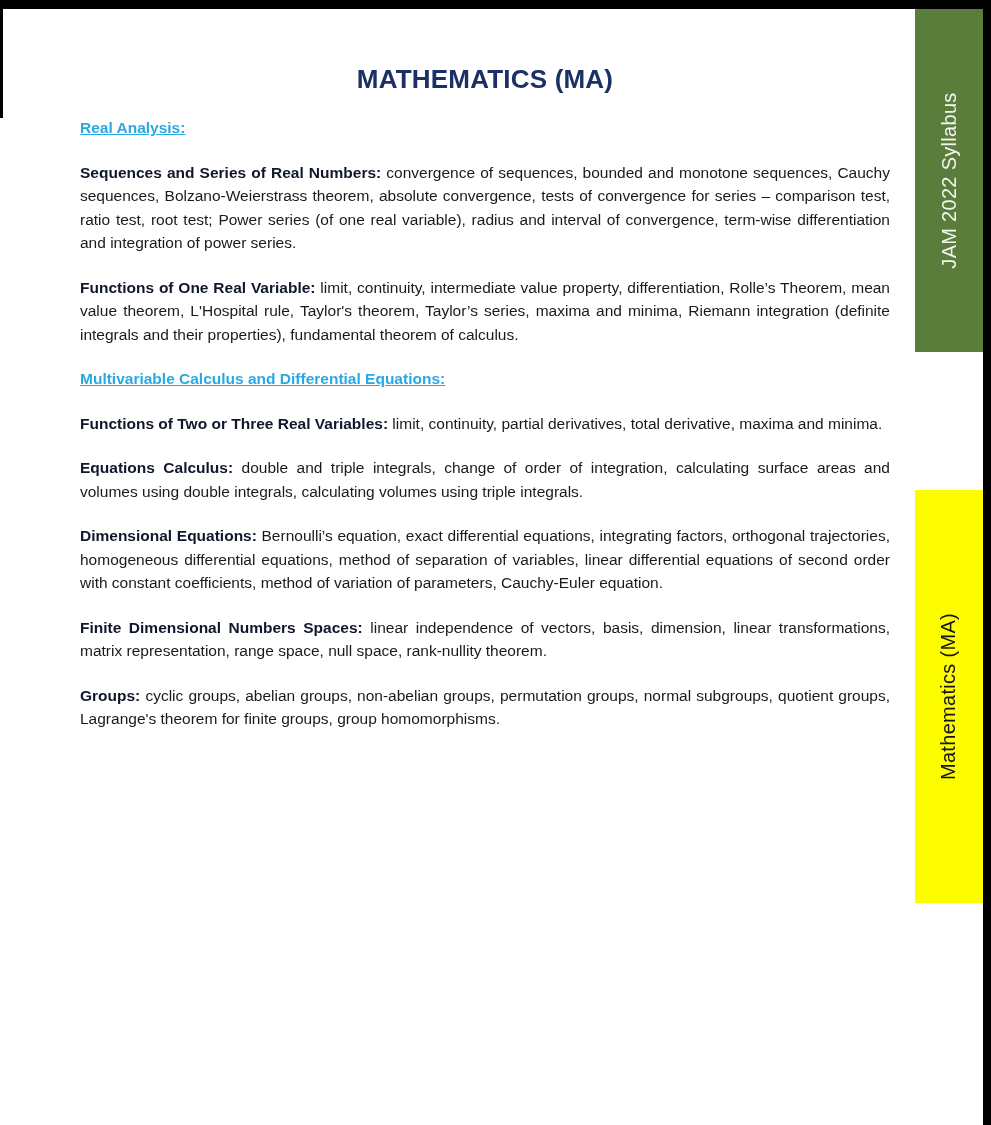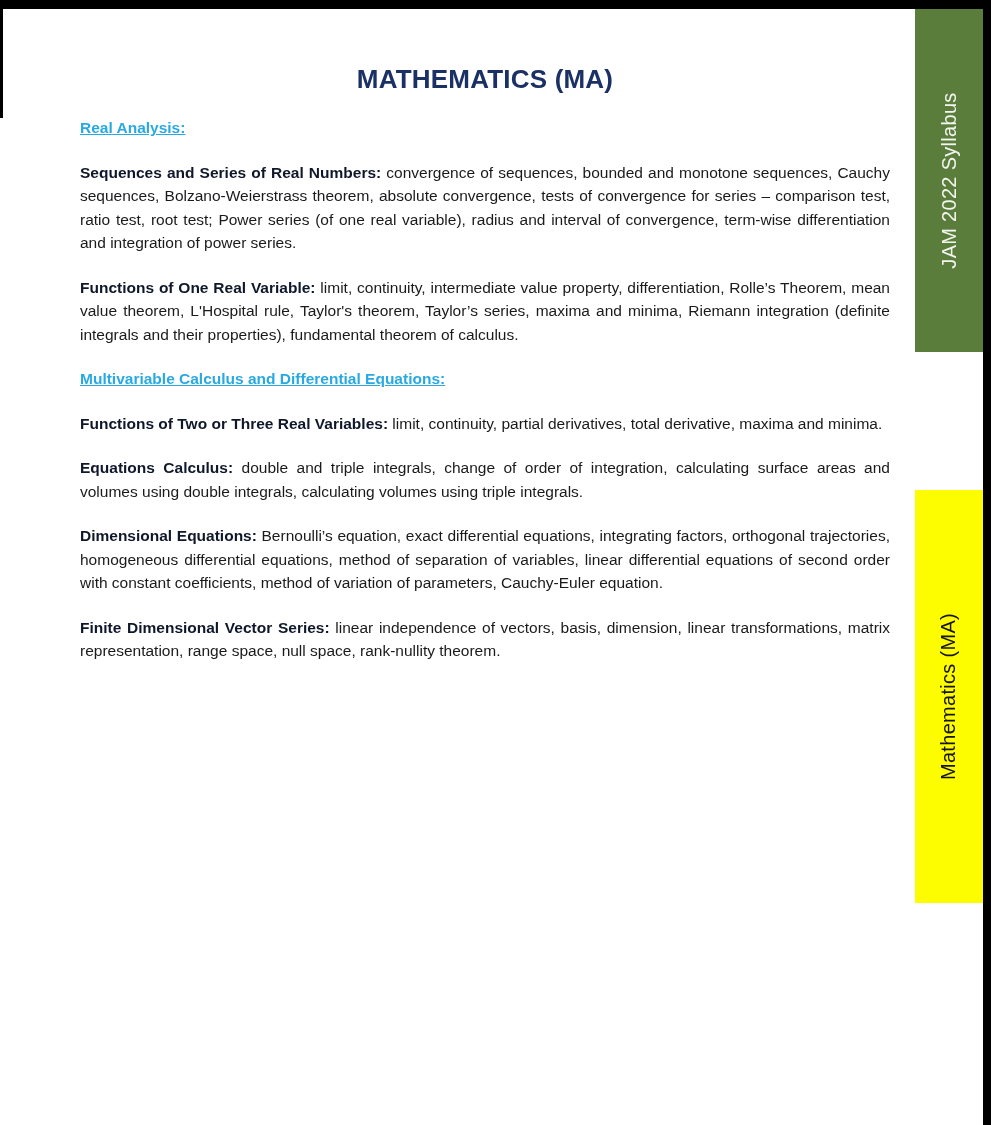--- a/index.html
+++ b/index.html
@@ -87,17 +87,18 @@
     <div class="section-heading"><span>Multivariable Calculus and Differential Equations:</span></div>
 
     <p class="para"><b>Functions of Two or Three Real Variables: </b><span>limit, continuity, partial derivatives, total derivative, maxima and minima.</span></p>
 
     <p class="para"><b>Equations Calculus: </b><span>double and triple integrals, change of order of integration, calculating surface areas and volumes using double integrals, calculating volumes using triple integrals.</span></p>
 
     <p class="para"><b>Dimensional Equations: </b><span>Bernoulli’s equation, exact differential equations, integrating factors, orthogonal trajectories, homogeneous differential equations, method of separation of variables, linear differential equations of second order with constant coefficients, method of variation of parameters, Cauchy-Euler equation.</span></p>
 
 
 
-    <p class="para"><b>Finite Dimensional Vector Series: </b><span>linear independence of vectors, basis, dimension, linear transformations, matrix representation, range space, null space, rank-nullity theorem.</span></p>
+    <p class="para"><b>Finite Dimensional Numbers Spaces: </b><span>linear independence of vectors, basis, dimension, linear transformations, matrix representation, range space, null space, rank-nullity theorem.</span></p>
 
+    <p class="para"><b>Groups: </b><span>cyclic groups, abelian groups, non-abelian groups, permutation groups, normal subgroups, quotient groups, Lagrange's theorem for finite groups, group homomorphisms.</span></p>
 
   </div>
 </div>
 
 </body></html>

